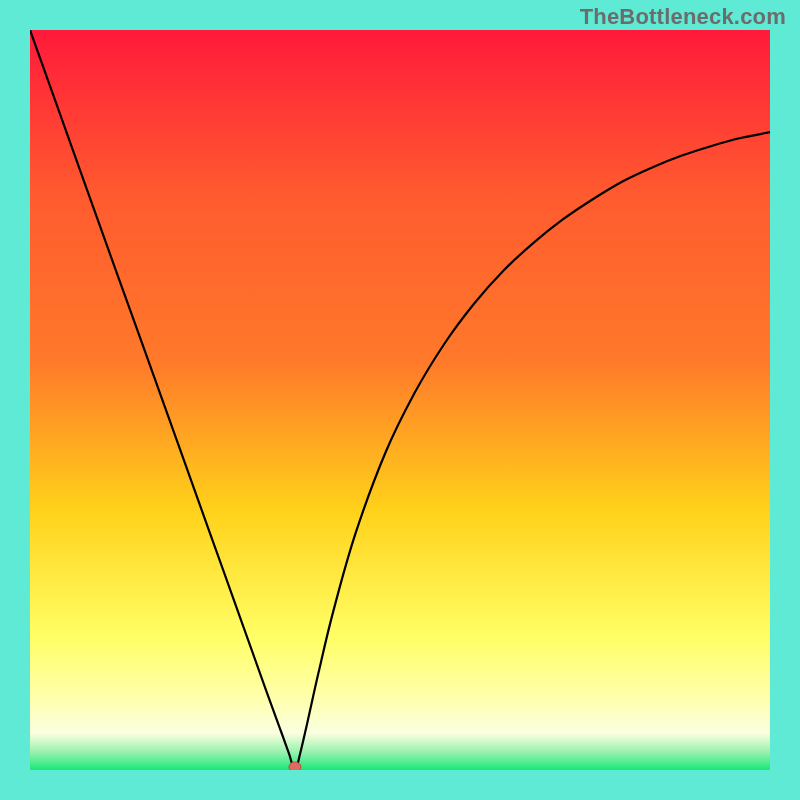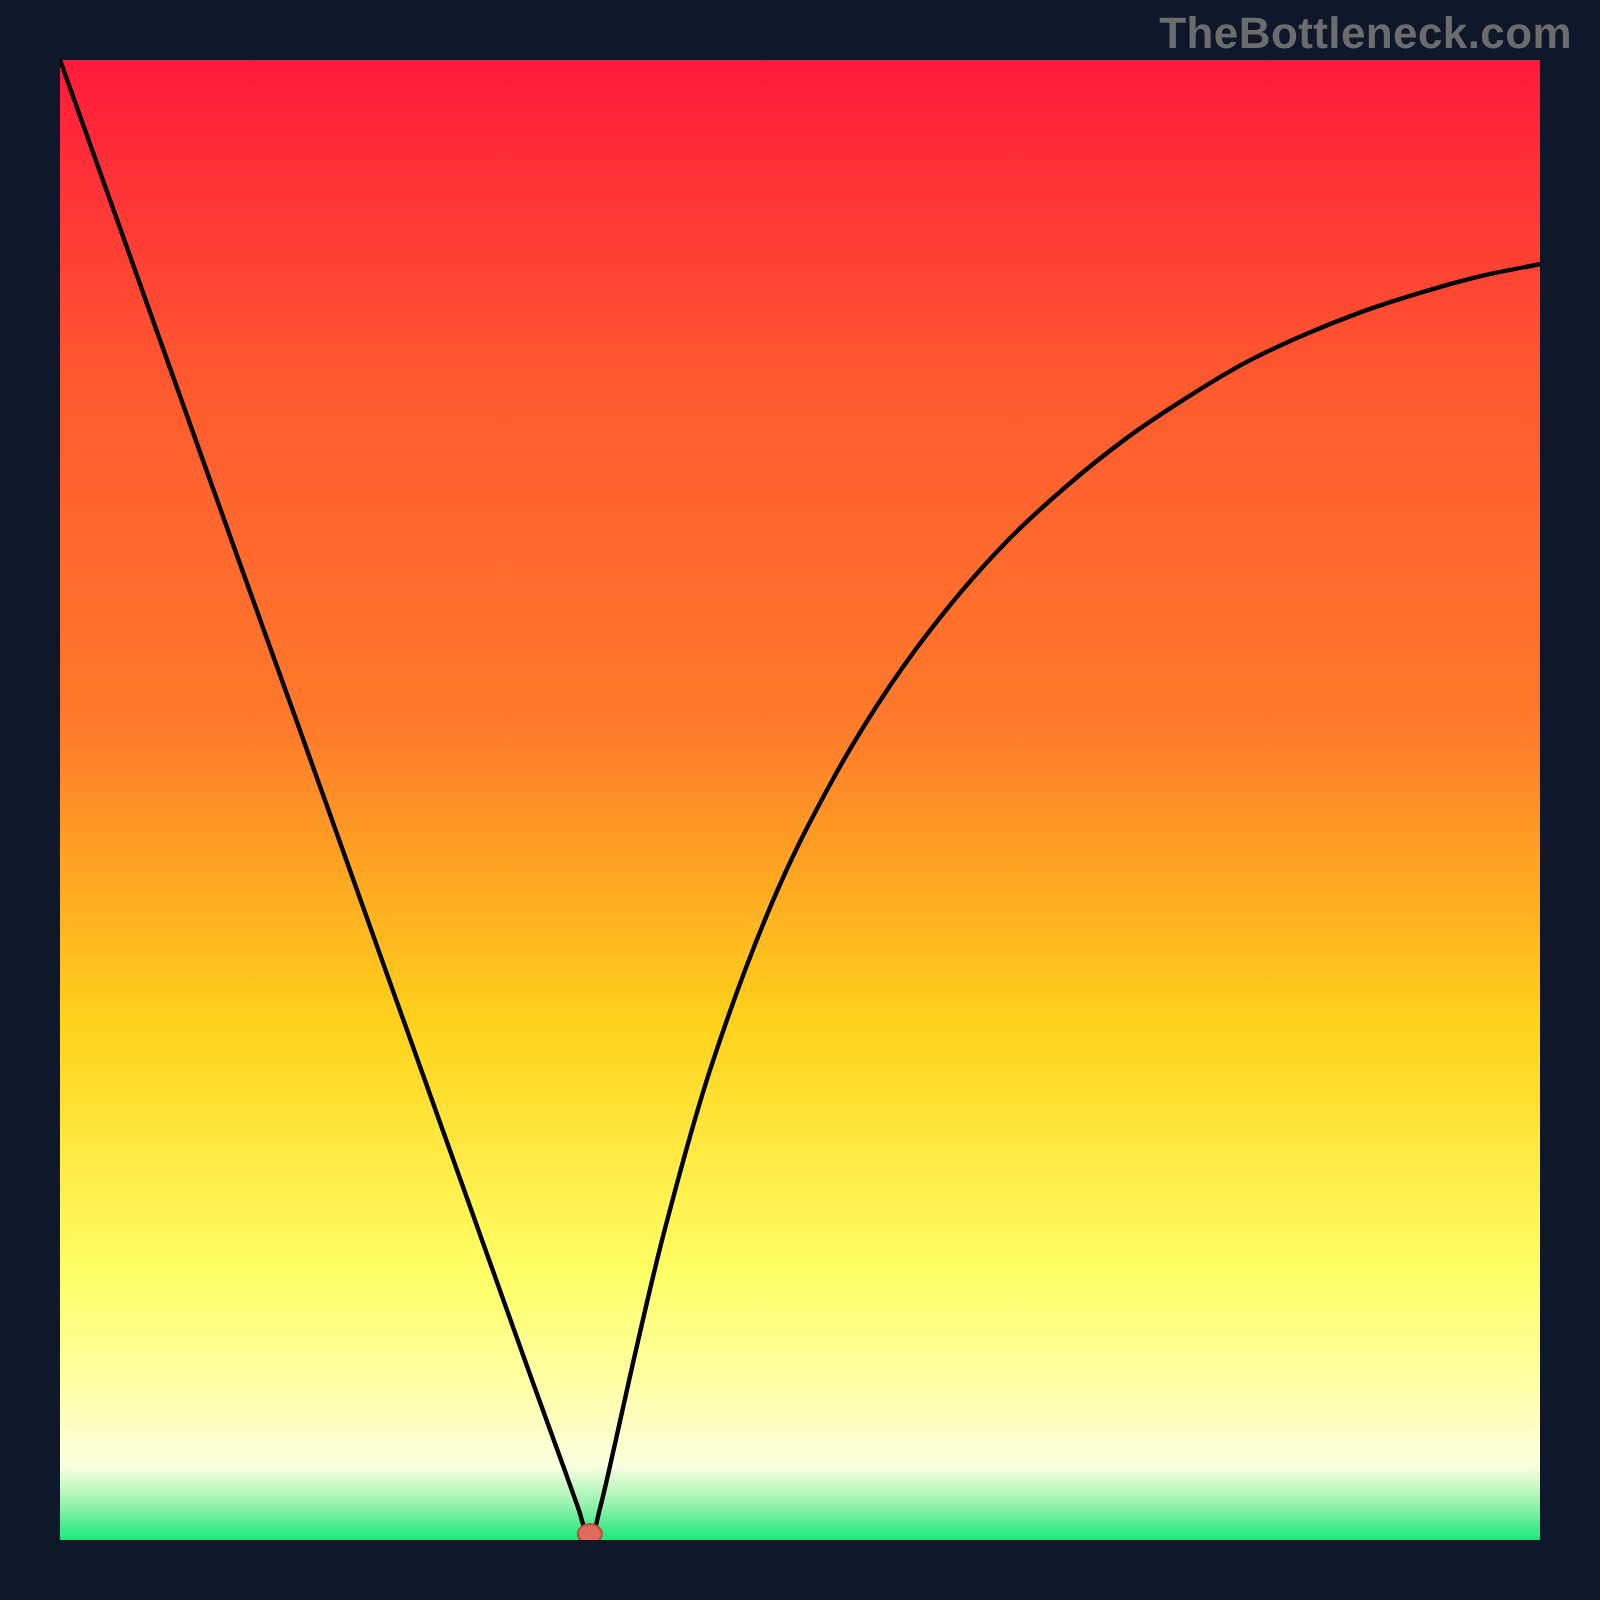--- a/index.html
+++ b/index.html
@@ -9,21 +9,21 @@
     height: 800px;
     background: #000;
     overflow: hidden;
   }
   .frame {
     position: absolute;
     top: 0;
     left: 0;
     width: 800px;
     height: 800px;
-    background: #0f172a;
+    background: #5eead4;
   }
   .plot {
     position: absolute;
     top: 30px;
     left: 30px;
     width: 740px;
     height: 740px;
   }
   .watermark {
     position: absolute;

